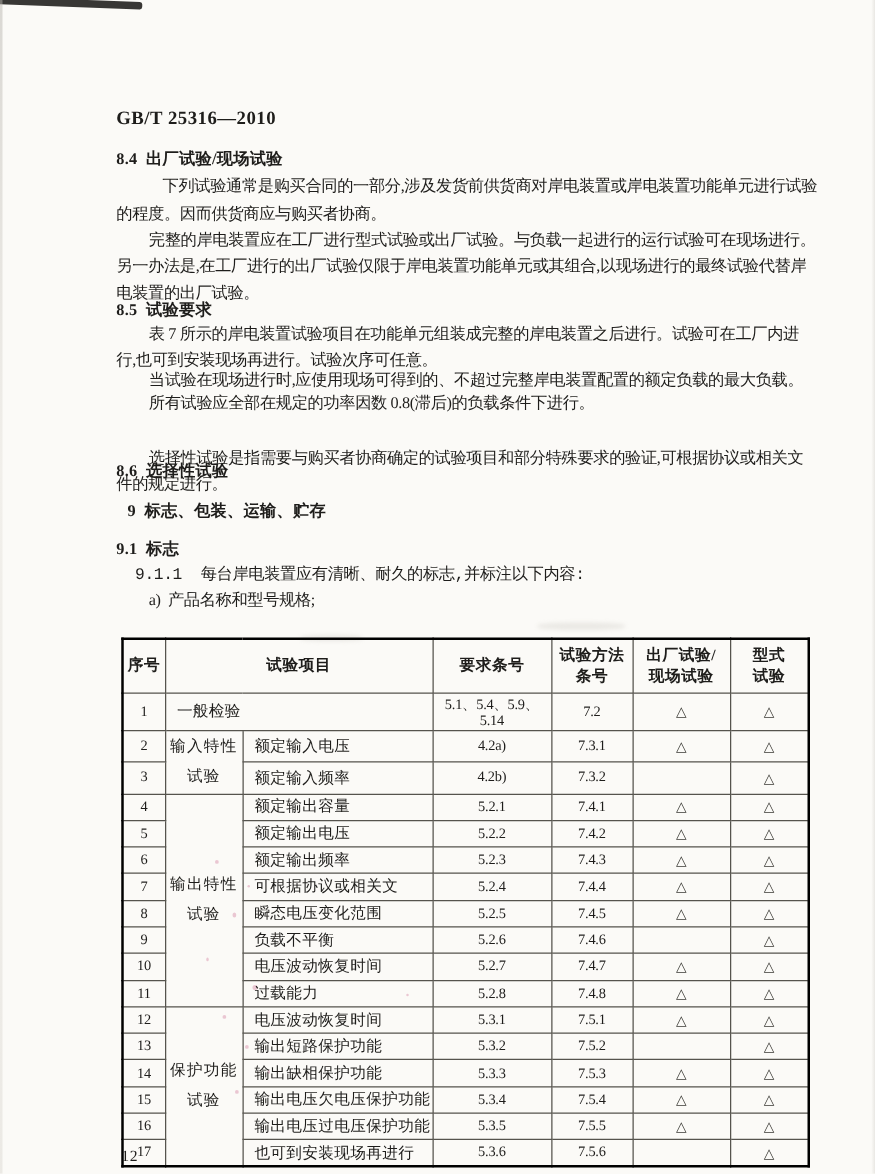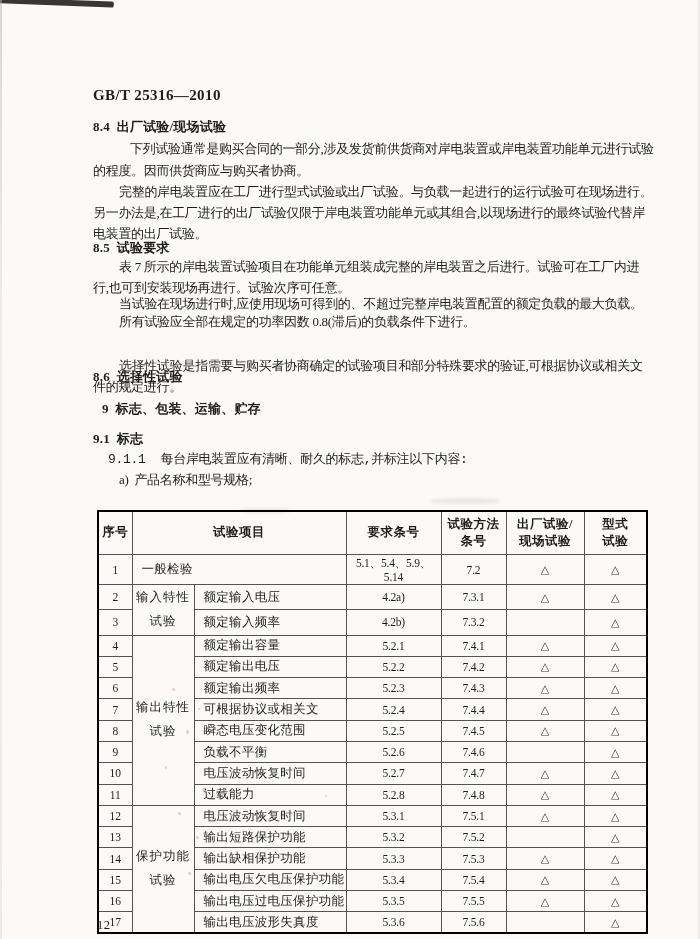--- a/index.html
+++ b/index.html
@@ -258,21 +258,21 @@
         <tr>
           <td class="c-no">16</td>
           <td class="c-item">输出电压过电压保护功能</td>
           <td class="c-req">5.3.5</td>
           <td class="c-method">7.5.5</td>
           <td class="c-fac">△</td>
           <td class="c-type">△</td>
         </tr>
         <tr>
           <td class="c-no">17</td>
-          <td class="c-item">输出电压波形失真度</td>
+          <td class="c-item">也可到安装现场再进行</td>
           <td class="c-req">5.3.6</td>
           <td class="c-method">7.5.6</td>
           <td class="c-fac"></td>
           <td class="c-type">△</td>
         </tr>
       </tbody>
   </table>
 
   <div class="page-number">12</div>
 </div>

